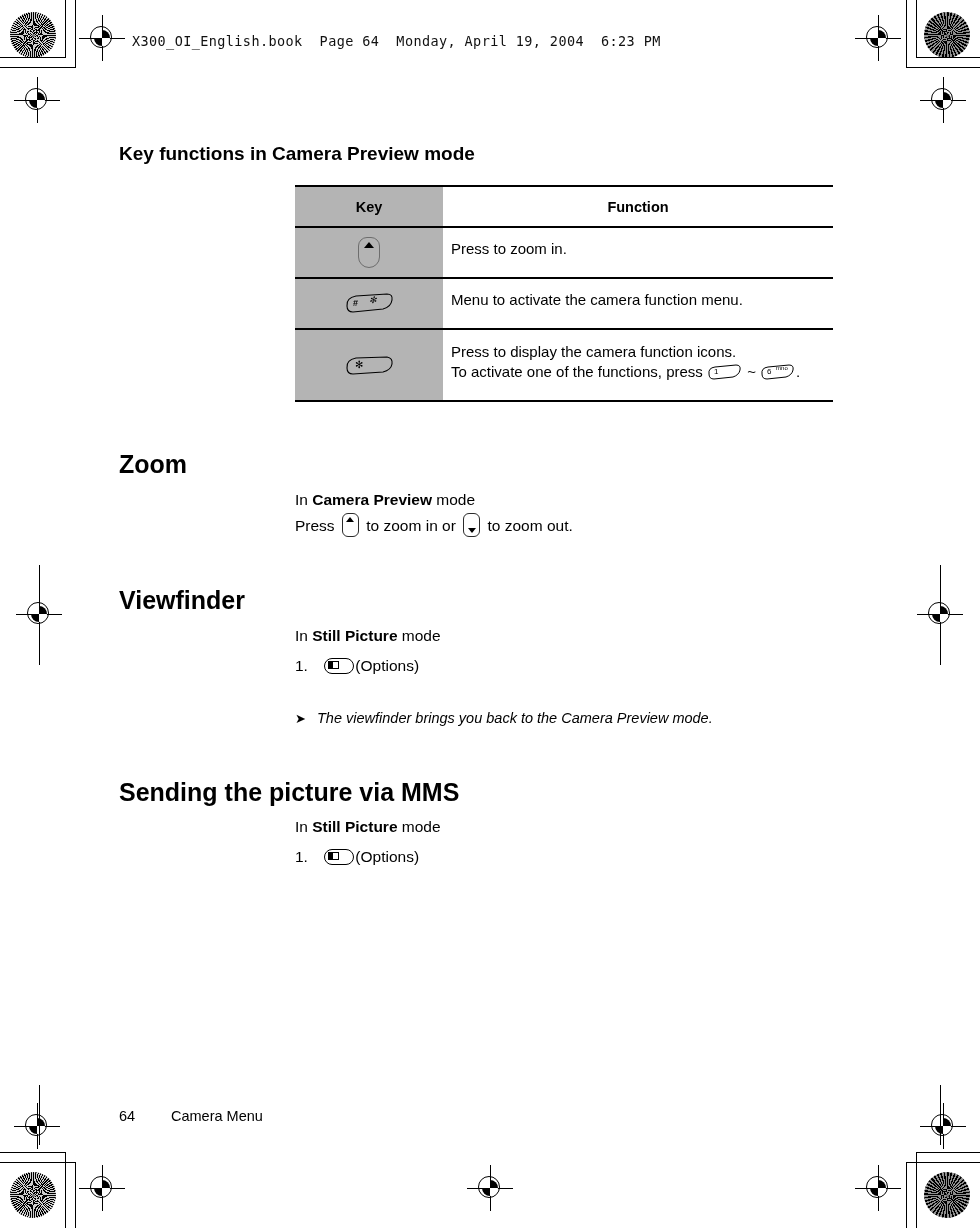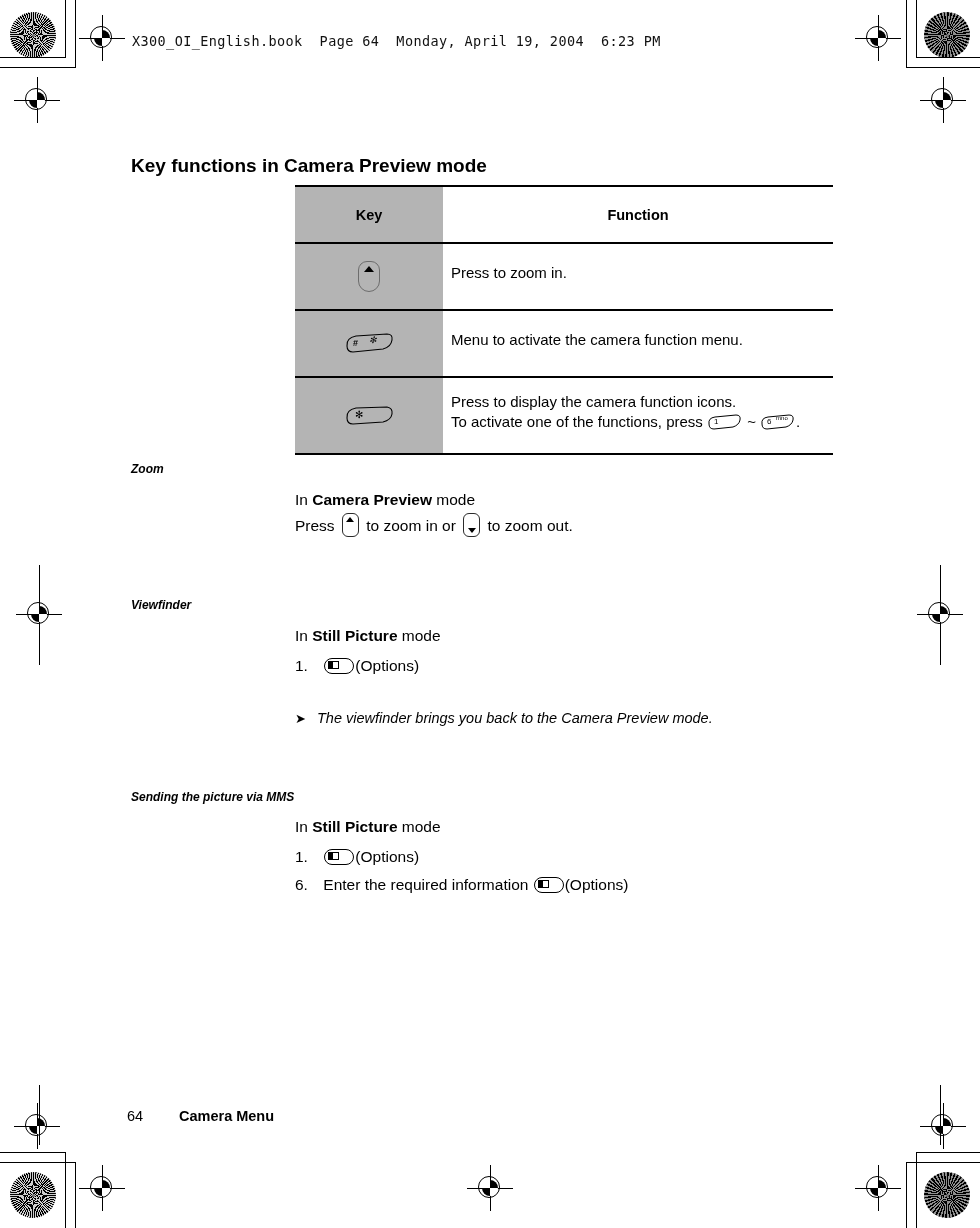--- a/index.html
+++ b/index.html
@@ -45,34 +45,34 @@
   .bookline {
     position:absolute; left:132px; top:33px;
     font-family:"DejaVu Sans Mono","Liberation Mono", monospace;
     font-size:13.5px; letter-spacing:.4px; color:#111; white-space:pre;
   }
 
   
   .content { position:absolute; left:0; top:0; width:980px; }
 
   h2.sec-head {
-    position:absolute; margin:12px; font-size:19px; font-weight:bold;
+    position:absolute; margin:0; font-size:19px; font-weight:bold;
     letter-spacing:0; color:#000;
   }
-  h2.italic { font-style:italic; font-size:12px; }
+  h2.italic { font-size:25px; }
 
   
   table.keytbl {
     position:absolute; left:295px; top:185px; width:538px;
     border-collapse:collapse; table-layout:fixed;
   }
   table.keytbl col.c1 { width:148px; }
   table.keytbl th, table.keytbl td {
     border-top:2px solid #000; border-bottom:2px solid #000;
-    padding:12px; vertical-align:middle;
+    padding:4px; vertical-align:middle;
   }
   table.keytbl th {
     font-size:14.5px; font-weight:bold; height:31px; text-align:center;
   }
   table.keytbl th.k, table.keytbl td.k {
     background:#b4b4b4; text-align:center;
   }
   table.keytbl th.f { background:#ffffff; }
   table.keytbl td.f {
     background:#ffffff; font-size:15px; padding:6px 0 13px 8px; line-height:1.33;
@@ -160,21 +160,21 @@
 
   .note {
     position:absolute; font-size:14.5px; font-style:italic; white-space:nowrap;
   }
   .note .arr {
     display:inline-block; width:22px; font-style:normal; font-size:13px;
   }
 
   .footer { position:absolute; font-size:14.5px; }
   .footer .pg { position:absolute; left:0; top:0; }
-  .footer .ttl { position:absolute; left:52px; top:0; font-weight:bold; }
+  .footer .ttl { position:absolute; left:52px; top:0; font-weight:normal; }
 </style>
 </head>
 <body>
 
 <div>
 
   <div class="star" style="left:10px;  top:12px;"></div>
   <div class="trimbox" style="left:-6px; top:-6px; width:70px; height:62px;"></div>
   <div class="trimbox" style="left:-6px; top:-6px; width:80px; height:72px;"></div>
   <div class="reg" style="left:79px; top:15px;">
@@ -365,25 +365,20 @@
 
   <div class="body-txt" style="left:295px; top:814px;">
     <span>In </span><b>Still Picture</b><span> mode</span>
   </div>
 
   <ol class="steps" style="left:295px; top:843px;">
     <li>
       <span class="num">1.</span>
       <span class="kSoft left"><i class="in"></i></span><span>(Options)</span>
     </li>
-    <li>
-      <span class="num">6.</span>
-      <span>Enter the required information</span>
-      <span class="kSoft left"><i class="in"></i></span><span>(Options)</span>
-    </li>
   </ol>
 
-  <div class="footer" style="left:127px; top:1108px; width:300px; height:20px;">
+  <div class="footer" style="left:119px; top:1108px; width:300px; height:20px;">
     <span class="pg">64</span>
     <span class="ttl">Camera Menu</span>
   </div>
 
 </div>
 
 </body></html>

